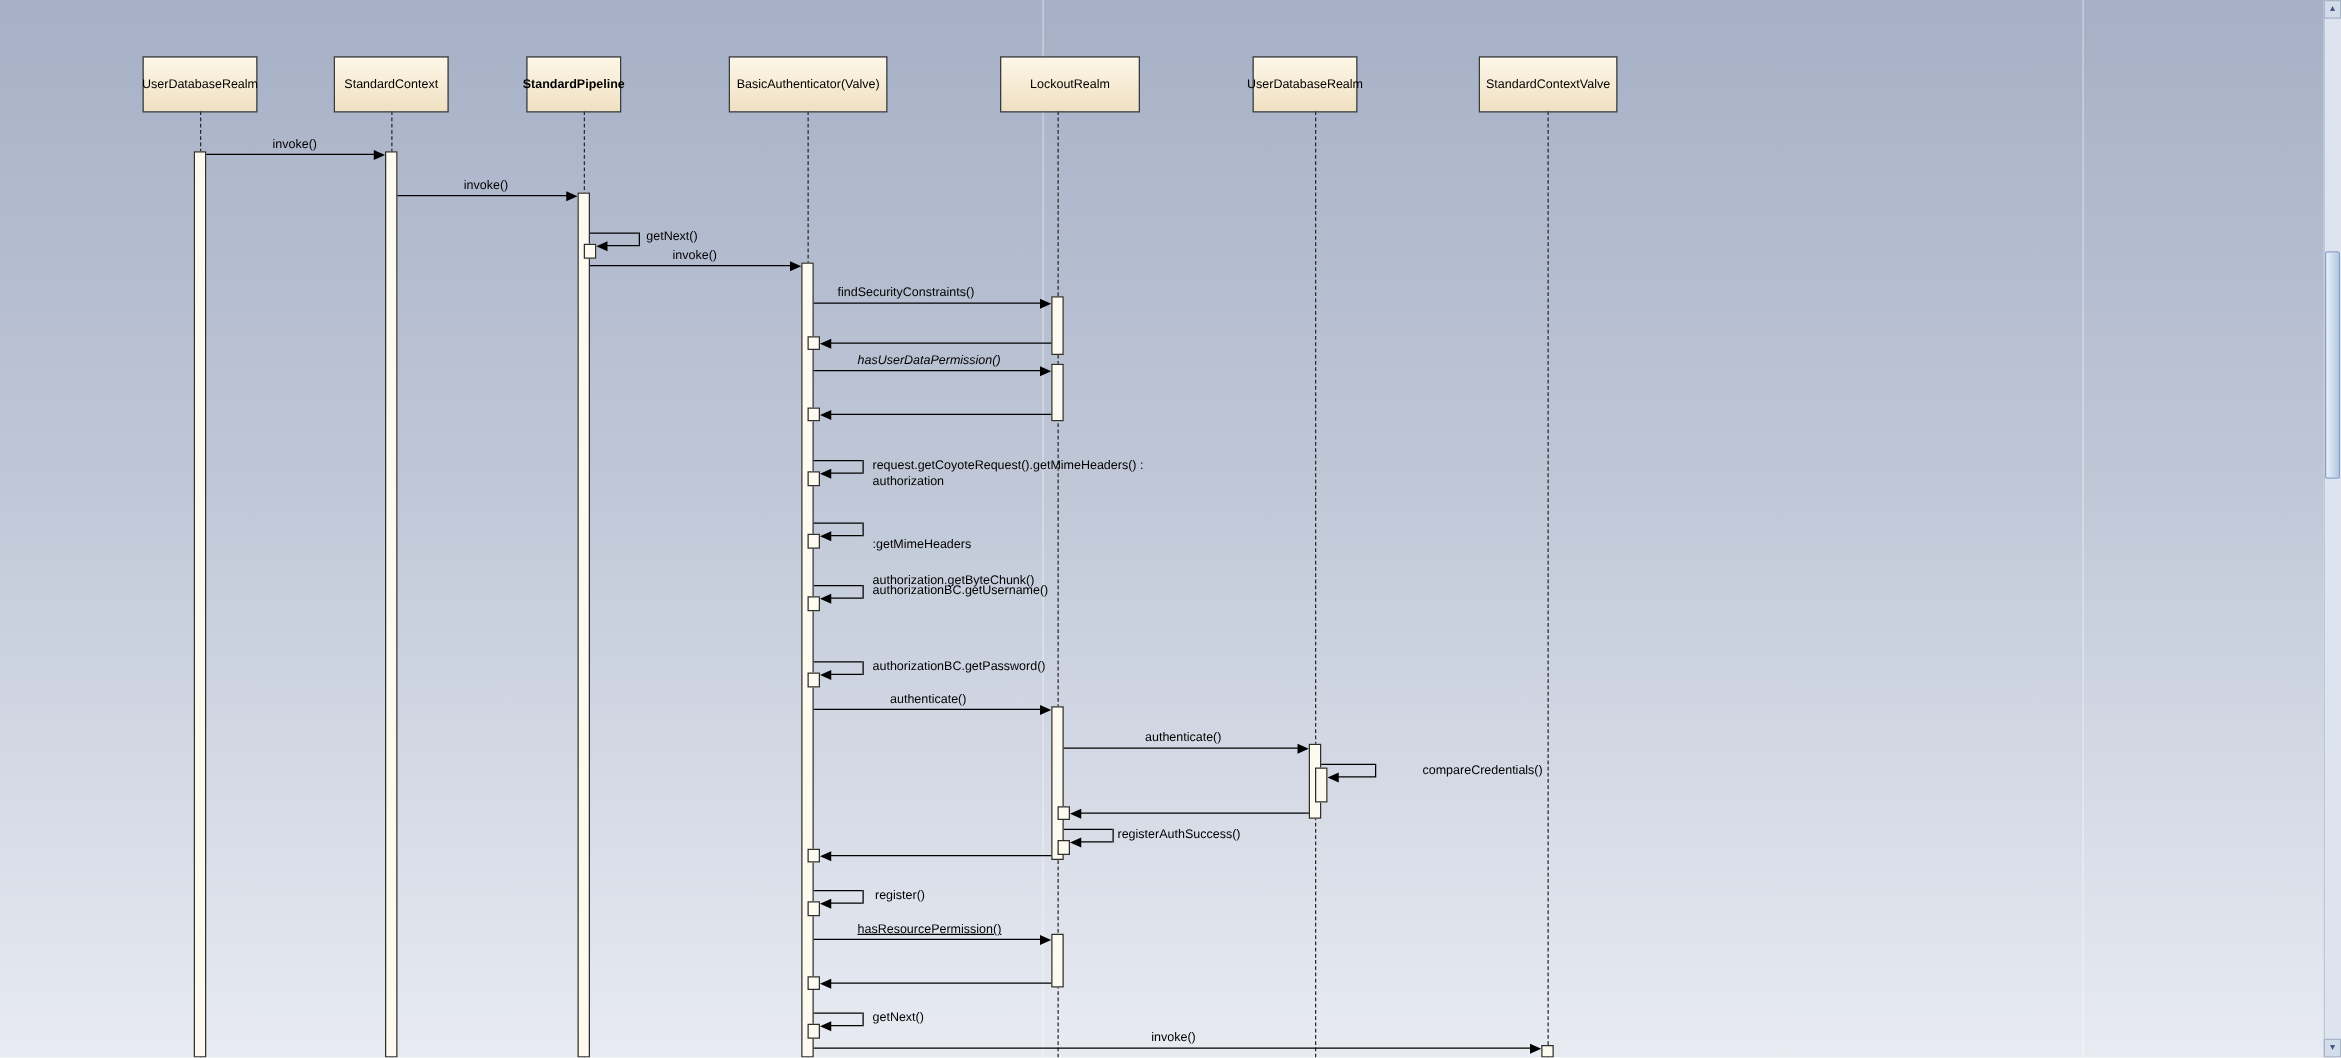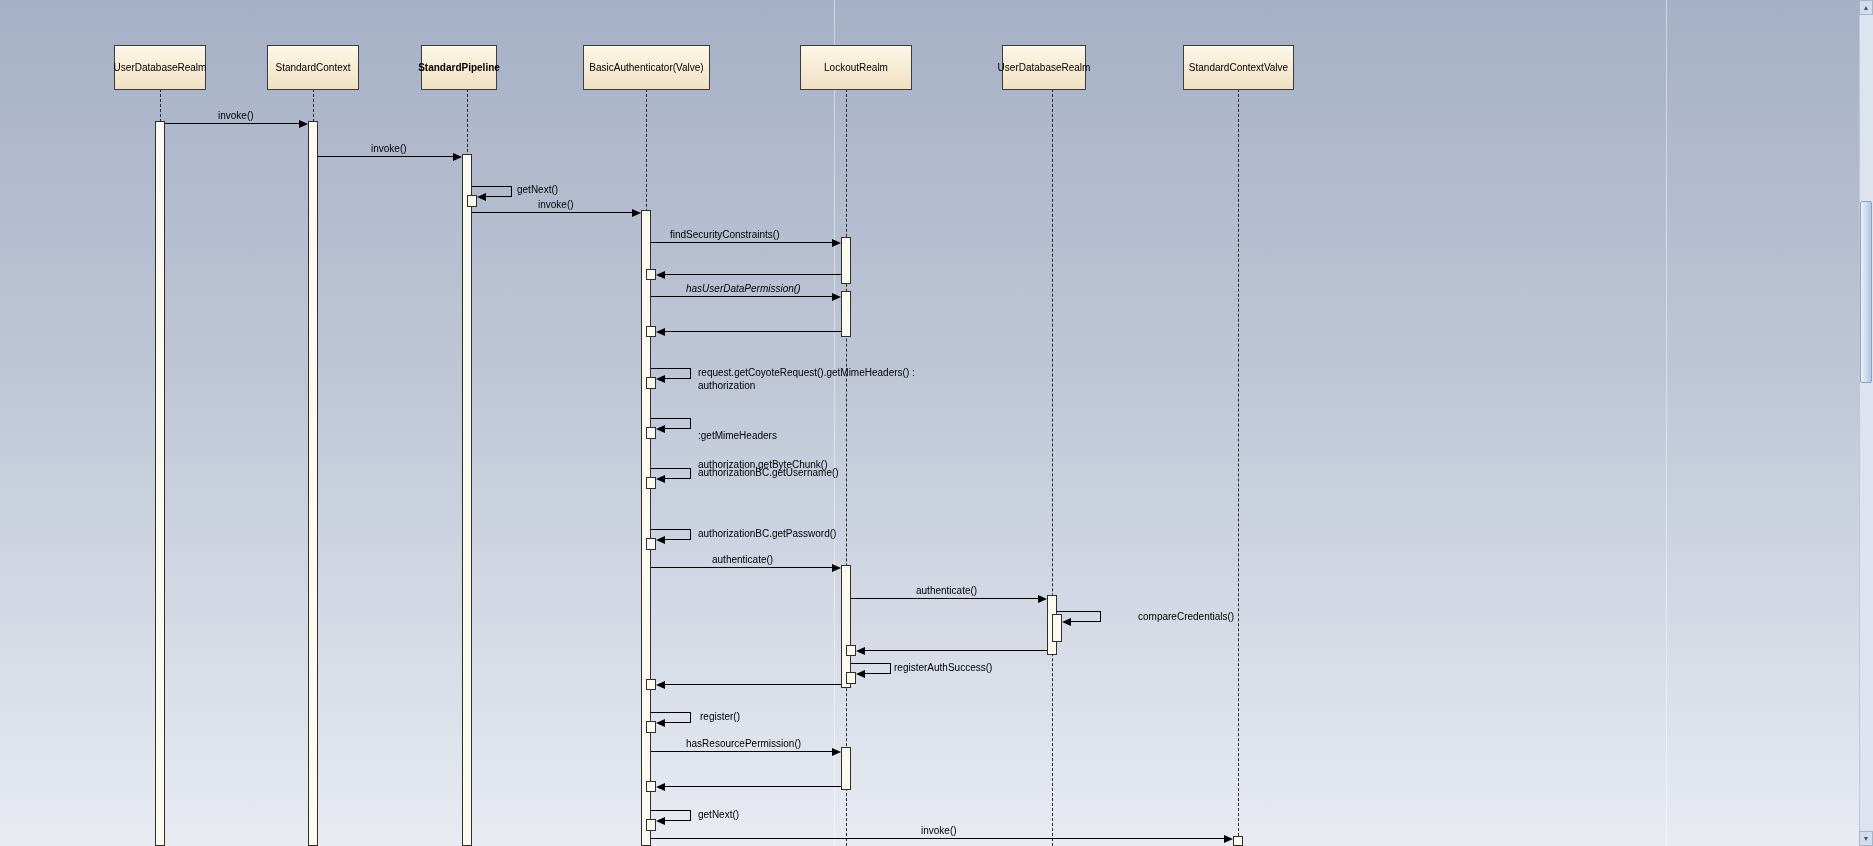--- a/index.html
+++ b/index.html
@@ -135,21 +135,21 @@
       <div class="msg-label" style="left: 894px; top: 661px;">registerAuthSuccess()</div>
       <div class="arr-l" style="left: 656px; top: 681px;"></div>
       <div class="hline" style="left: 664px; top: 684px; width: 177px;"></div>
       <div class="hline" style="left: 651px; top: 712px; width: 39px;"></div>
       <div class="vline" style="left: 690px; top: 712px; height: 11px;"></div>
       <div class="arr-l" style="left: 656px; top: 719px;"></div>
       <div class="hline" style="left: 664px; top: 722px; width: 26px;"></div>
       <div class="msg-label" style="left: 700px; top: 710px;">register()</div>
       <div class="hline" style="left: 651px; top: 751px; width: 183px;"></div>
       <div class="arr-r" style="left: 832px; top: 748px;"></div>
-      <div class="msg-label" style="left: 686px; top: 737px;">hasResourcePermission()</div>
+      <div class="msg-label" style="left: 686px; top: 737px; text-decoration: underline;">hasResourcePermission()</div>
       <div class="arr-l" style="left: 656px; top: 783px;"></div>
       <div class="hline" style="left: 664px; top: 786px; width: 177px;"></div>
       <div class="hline" style="left: 651px; top: 810px; width: 39px;"></div>
       <div class="vline" style="left: 690px; top: 810px; height: 11px;"></div>
       <div class="arr-l" style="left: 656px; top: 817px;"></div>
       <div class="hline" style="left: 664px; top: 820px; width: 26px;"></div>
       <div class="msg-label" style="left: 698px; top: 808px;">getNext()</div>
       <div class="hline" style="left: 651px; top: 838px; width: 575px;"></div>
       <div class="arr-r" style="left: 1224px; top: 835px;"></div>
       <div class="msg-label" style="left: 921px; top: 824px;">invoke()</div>

